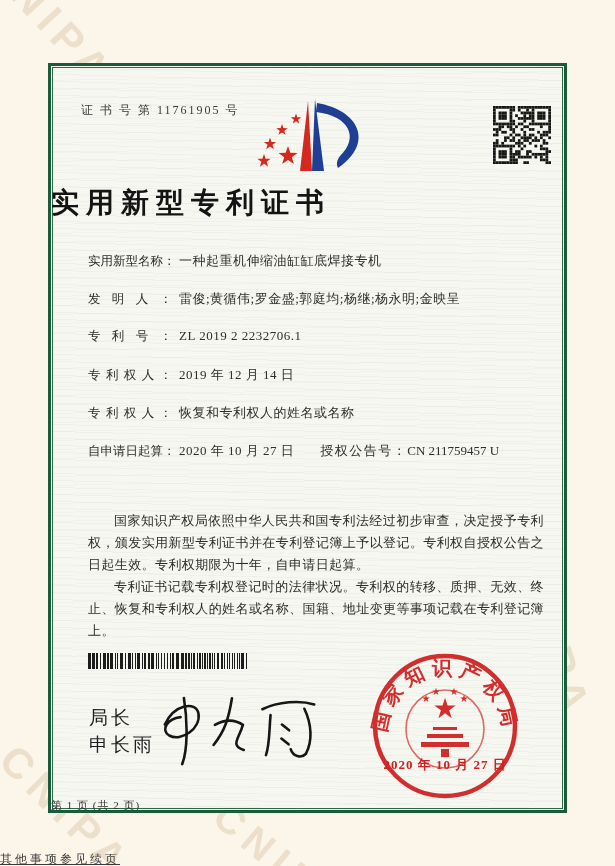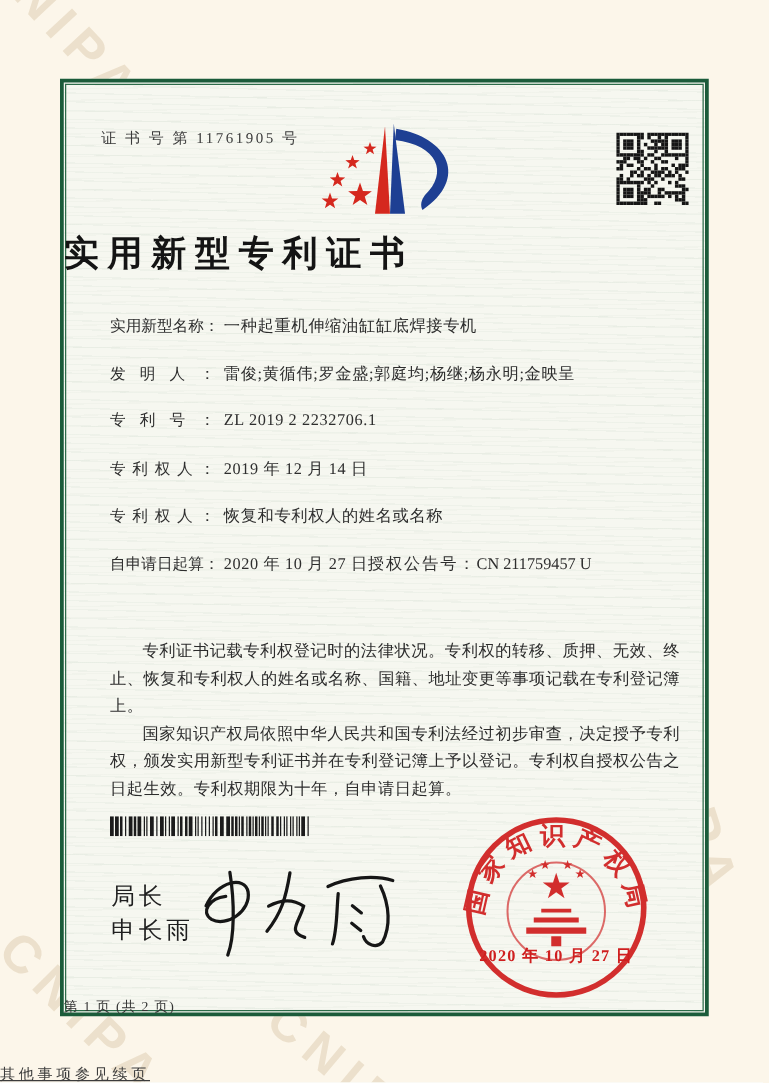--- a/index.html
+++ b/index.html
@@ -30,21 +30,21 @@
   .qr{position:absolute;left:442px;top:40px;width:58px;height:58px;}
 
   .title{position:absolute;left:0;top:118px;width:100%;text-align:left;
          font-size:28px;font-weight:600;letter-spacing:7px;color:#141414;}
 
   .fields{position:absolute;left:37px;top:186px;width:460px;}
   .frow{height:38px;font-size:13px;color:#2e2e2e;white-space:nowrap;}
   .flabel{display:inline-block;width:84px;font-size:12.5px;text-align:justify;text-align-last:justify;
           vertical-align:baseline;color:#2e2e2e;}
   .fvalue{margin-left:7px;letter-spacing:.5px;}
-  .gpair{}
+  .gpair{margin-left:26px;}
   .glabel{letter-spacing:1.5px;}
 
   .body-text{position:absolute;left:37px;top:444px;width:456px;font-size:13px;line-height:22px;
              color:#2c2c2c;text-align:justify;letter-spacing:.4px;}
   .body-text p{margin:0;text-indent:2em;}
 
   .barcode{position:absolute;left:37px;top:587px;width:163px;height:16px;}
 
   .director{position:absolute;left:38px;top:638px;font-size:19px;letter-spacing:3px;
             color:#1f1f1f;line-height:27px;}
@@ -352,22 +352,22 @@
       </div>
       <div class="frow">
         <span class="flabel">专利权人：</span><span class="fvalue">恢复和专利权人的姓名或名称</span>
       </div>
       <div class="frow">
         <span class="flabel">自申请日起算：</span><span class="fvalue">2020 年 10 月 27 日</span><span class="gpair"><span class="glabel">授权公告号：</span><span>CN 211759457 U</span></span>
       </div>
     </div>
 
     <div class="body-text">
+      <p>国家知识产权局依照中华人民共和国专利法经过初步审查，决定授予专利权，颁发实用新型专利证书并在专利登记簿上予以登记。专利权自授权公告之日起生效。专利权期限为十年，自申请日起算。</p>
       <p>专利证书记载专利权登记时的法律状况。专利权的转移、质押、无效、终止、恢复和专利权人的姓名或名称、国籍、地址变更等事项记载在专利登记簿上。</p>
-      <p>国家知识产权局依照中华人民共和国专利法经过初步审查，决定授予专利权，颁发实用新型专利证书并在专利登记簿上予以登记。专利权自授权公告之日起生效。专利权期限为十年，自申请日起算。</p>
     </div>
 
     <div class="barcode"><svg width="163" height="16" viewBox="0 0 163 16" fill="#1c1c1c">
           <rect x="0" y="0" width="3" height="16"></rect>
           <rect x="4" y="0" width="3" height="16"></rect>
           <rect x="8" y="0" width="2" height="16"></rect>
           <rect x="12" y="0" width="1" height="16"></rect>
           <rect x="15" y="0" width="3" height="16"></rect>
           <rect x="19" y="0" width="2" height="16"></rect>
           <rect x="22" y="0" width="3" height="16"></rect>

